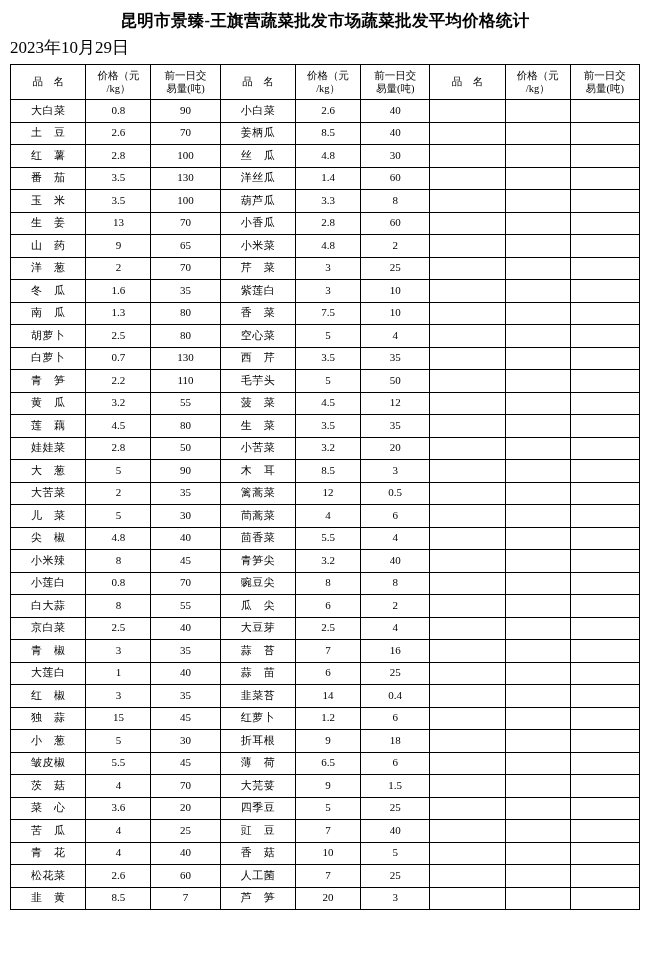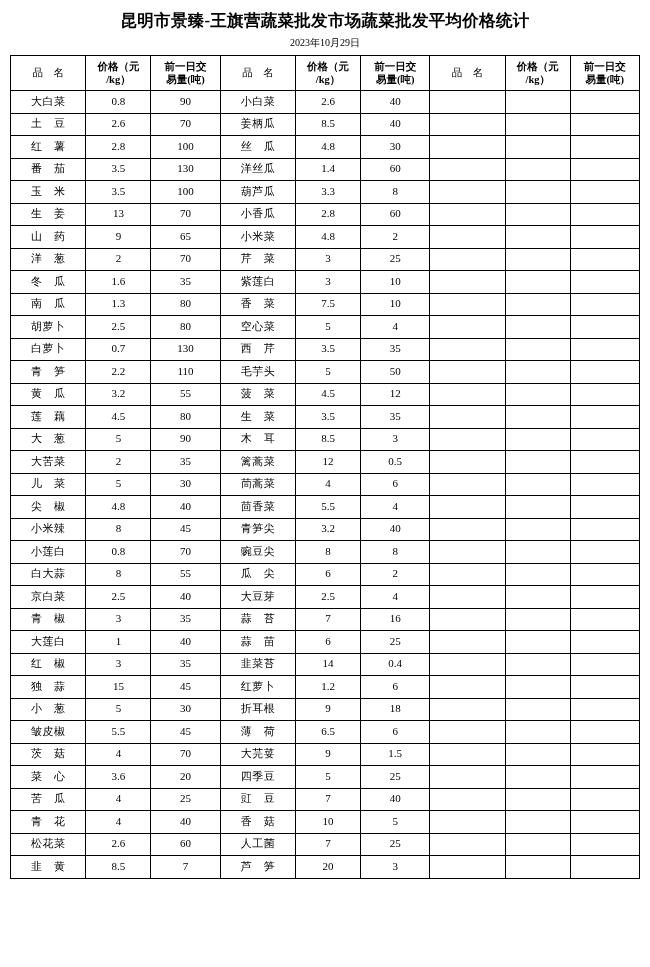--- a/index.html
+++ b/index.html
@@ -24,23 +24,22 @@
   .doc-title {
     text-align: center;
     font-family: "Liberation Serif", serif;
     font-weight: bold;
     font-size: 16.5px;
     letter-spacing: 0.3px;
     margin: 2px 0 4px 0;
     white-space: nowrap;
   }
   .doc-date {
-    text-align: center;
     font-family: "Liberation Serif", serif;
-    font-size: 10px;
+    font-size: 17px;
     margin-bottom: 5px;
   }
   table.price-table {
     border-collapse: collapse;
     width: 630px;
     margin: 0 auto;
     table-layout: fixed;
     font-family: "Liberation Serif", serif;
   }
   table.price-table th,
@@ -59,21 +58,20 @@
     height: 32px;
     padding: 1px 2px;
   }
   col.c-name { width: 72px; }
   col.c-price { width: 62px; }
   col.c-vol { width: 66px; }
 
   .hdr-two-line {
     display: block;
     line-height: 1.25;
-    font-weight: bold;
   }
   td.name-cell {
     font-size: 12px;
     letter-spacing: 0.5px;
   }
   td.num-cell {
     font-size: 11px;
     font-family: "Liberation Serif", serif;
   }
   .footer-row {
@@ -297,20 +295,31 @@
           <td class="num-cell">4.5</td>
           <td class="num-cell">80</td>
           <td class="name-cell">生　菜</td>
           <td class="num-cell">3.5</td>
           <td class="num-cell">35</td>
           <td class="name-cell"></td>
           <td class="num-cell"></td>
           <td class="num-cell"></td>
         </tr>
         <tr>
+          <td class="name-cell">娃娃菜</td>
+          <td class="num-cell">2.8</td>
+          <td class="num-cell">50</td>
+          <td class="name-cell">小苦菜</td>
+          <td class="num-cell">3.2</td>
+          <td class="num-cell">20</td>
+          <td class="name-cell"></td>
+          <td class="num-cell"></td>
+          <td class="num-cell"></td>
+        </tr>
+        <tr>
           <td class="name-cell">大　葱</td>
           <td class="num-cell">5</td>
           <td class="num-cell">90</td>
           <td class="name-cell">木　耳</td>
           <td class="num-cell">8.5</td>
           <td class="num-cell">3</td>
           <td class="name-cell"></td>
           <td class="num-cell"></td>
           <td class="num-cell"></td>
         </tr>

